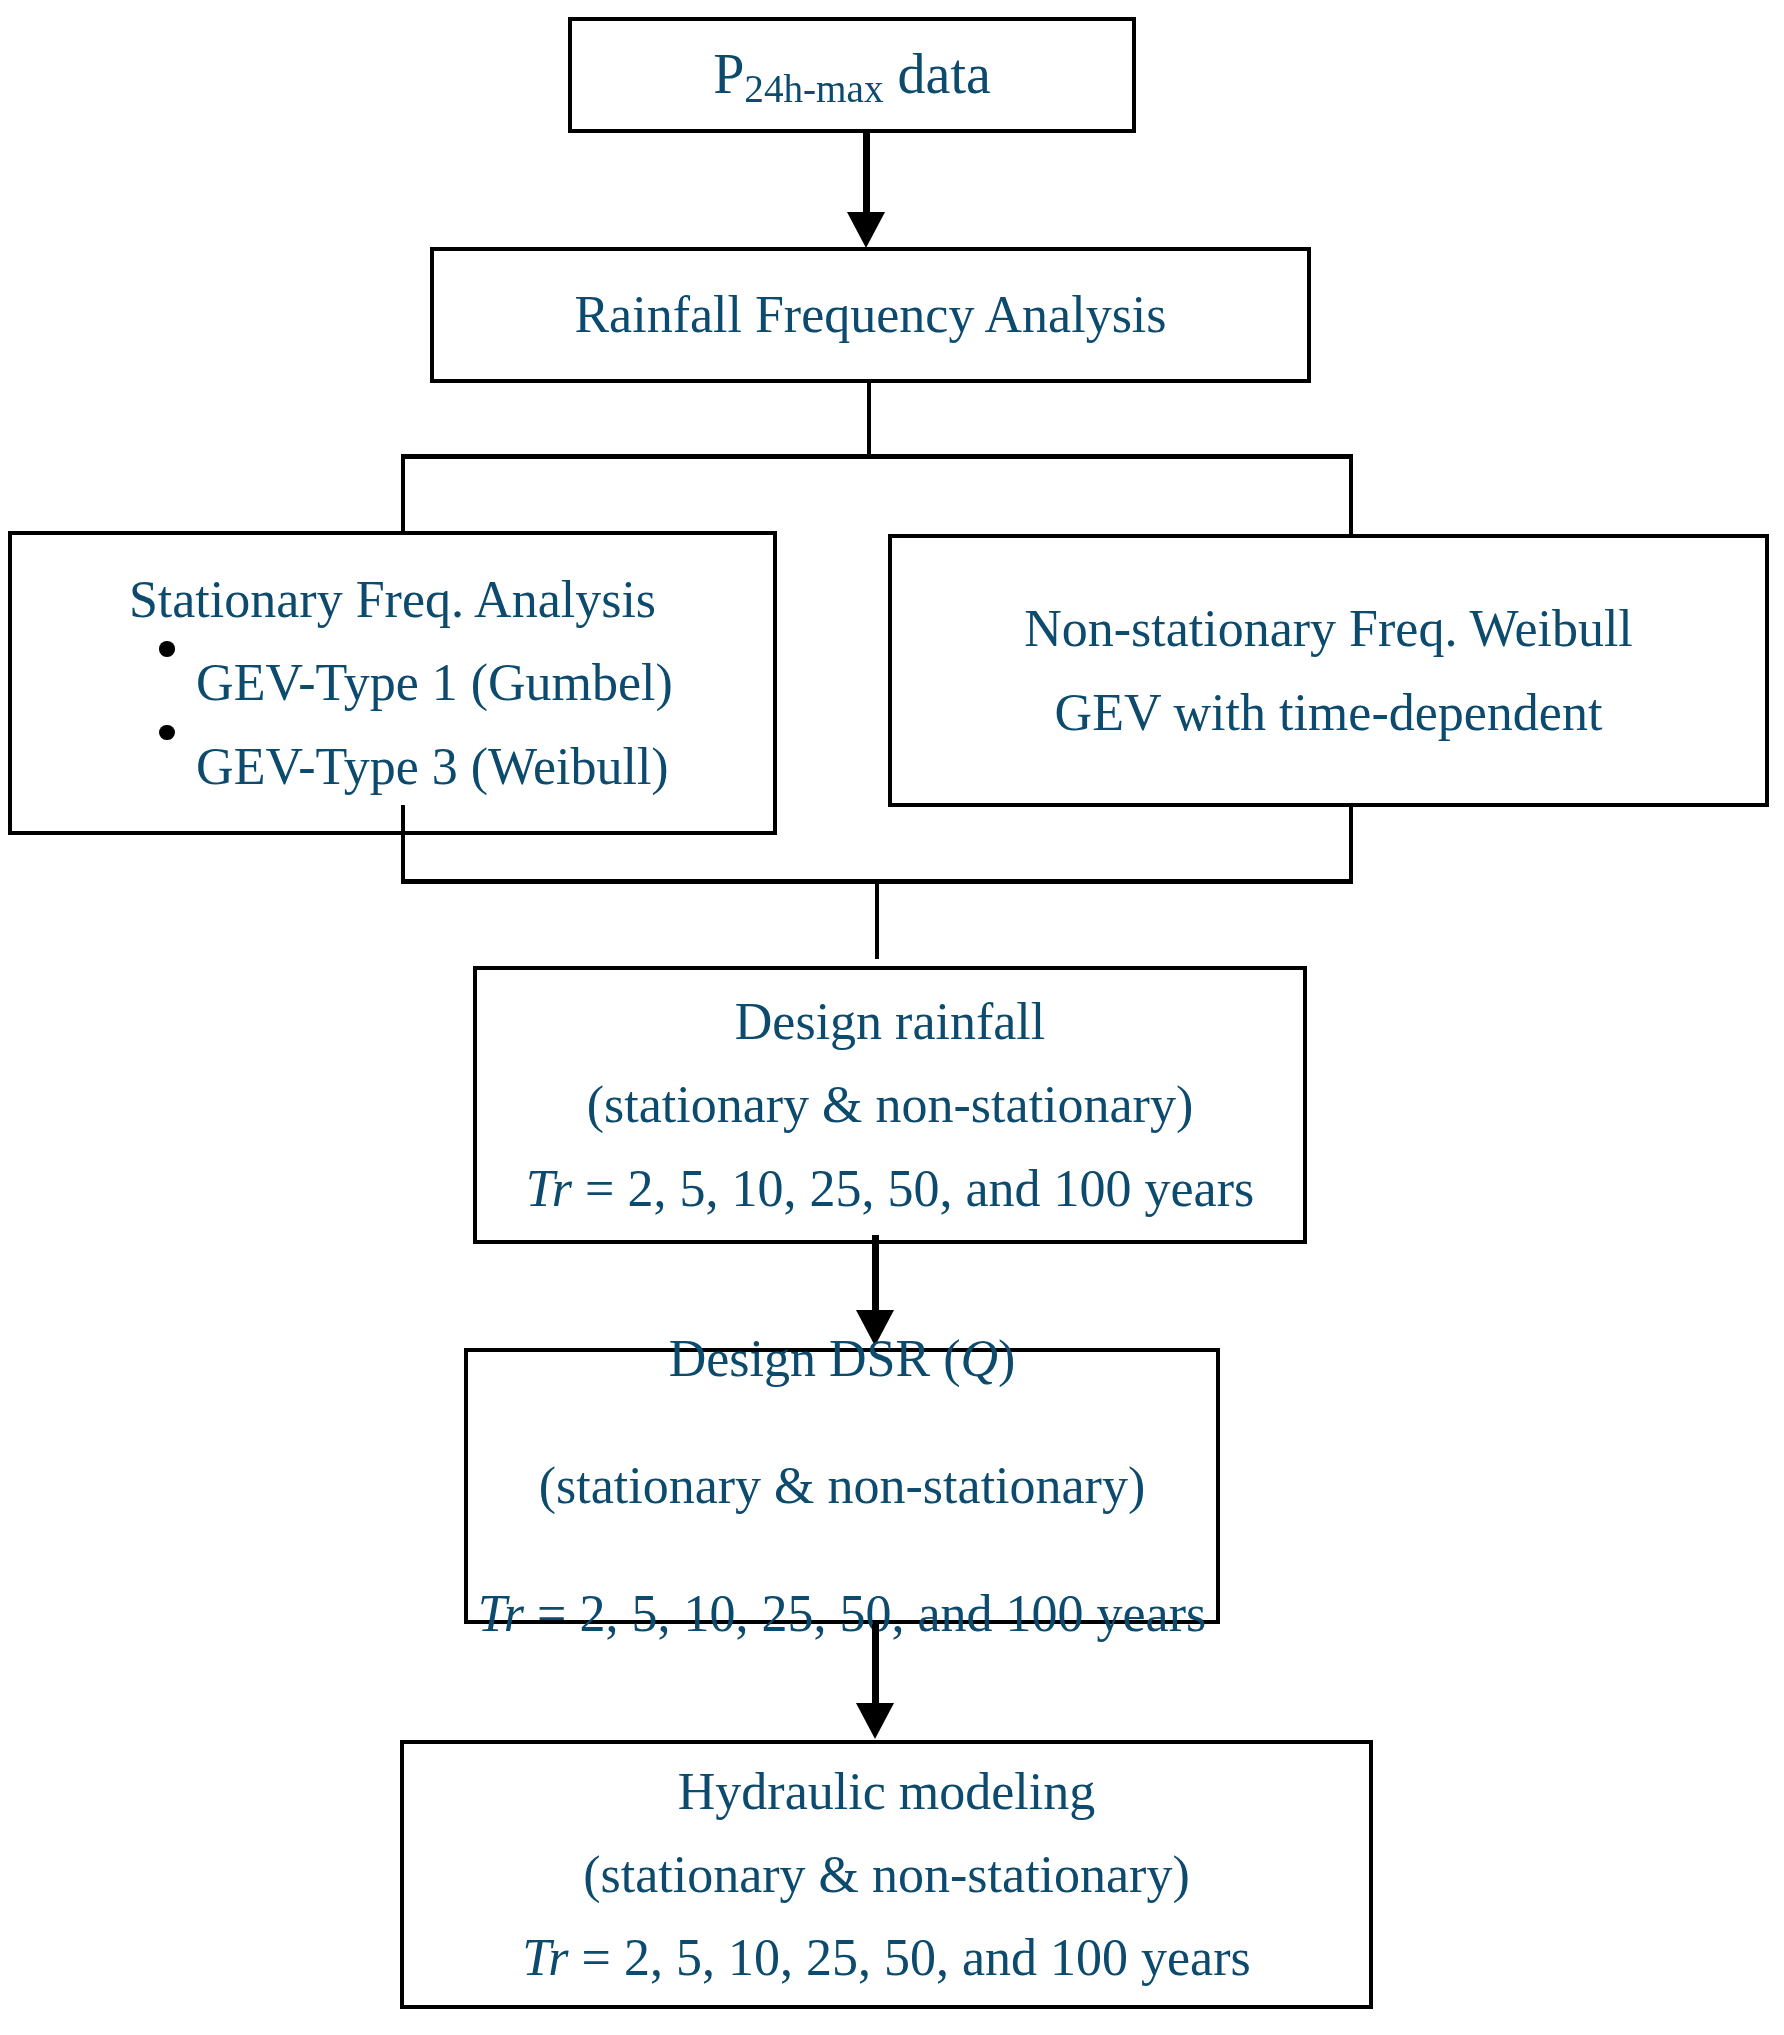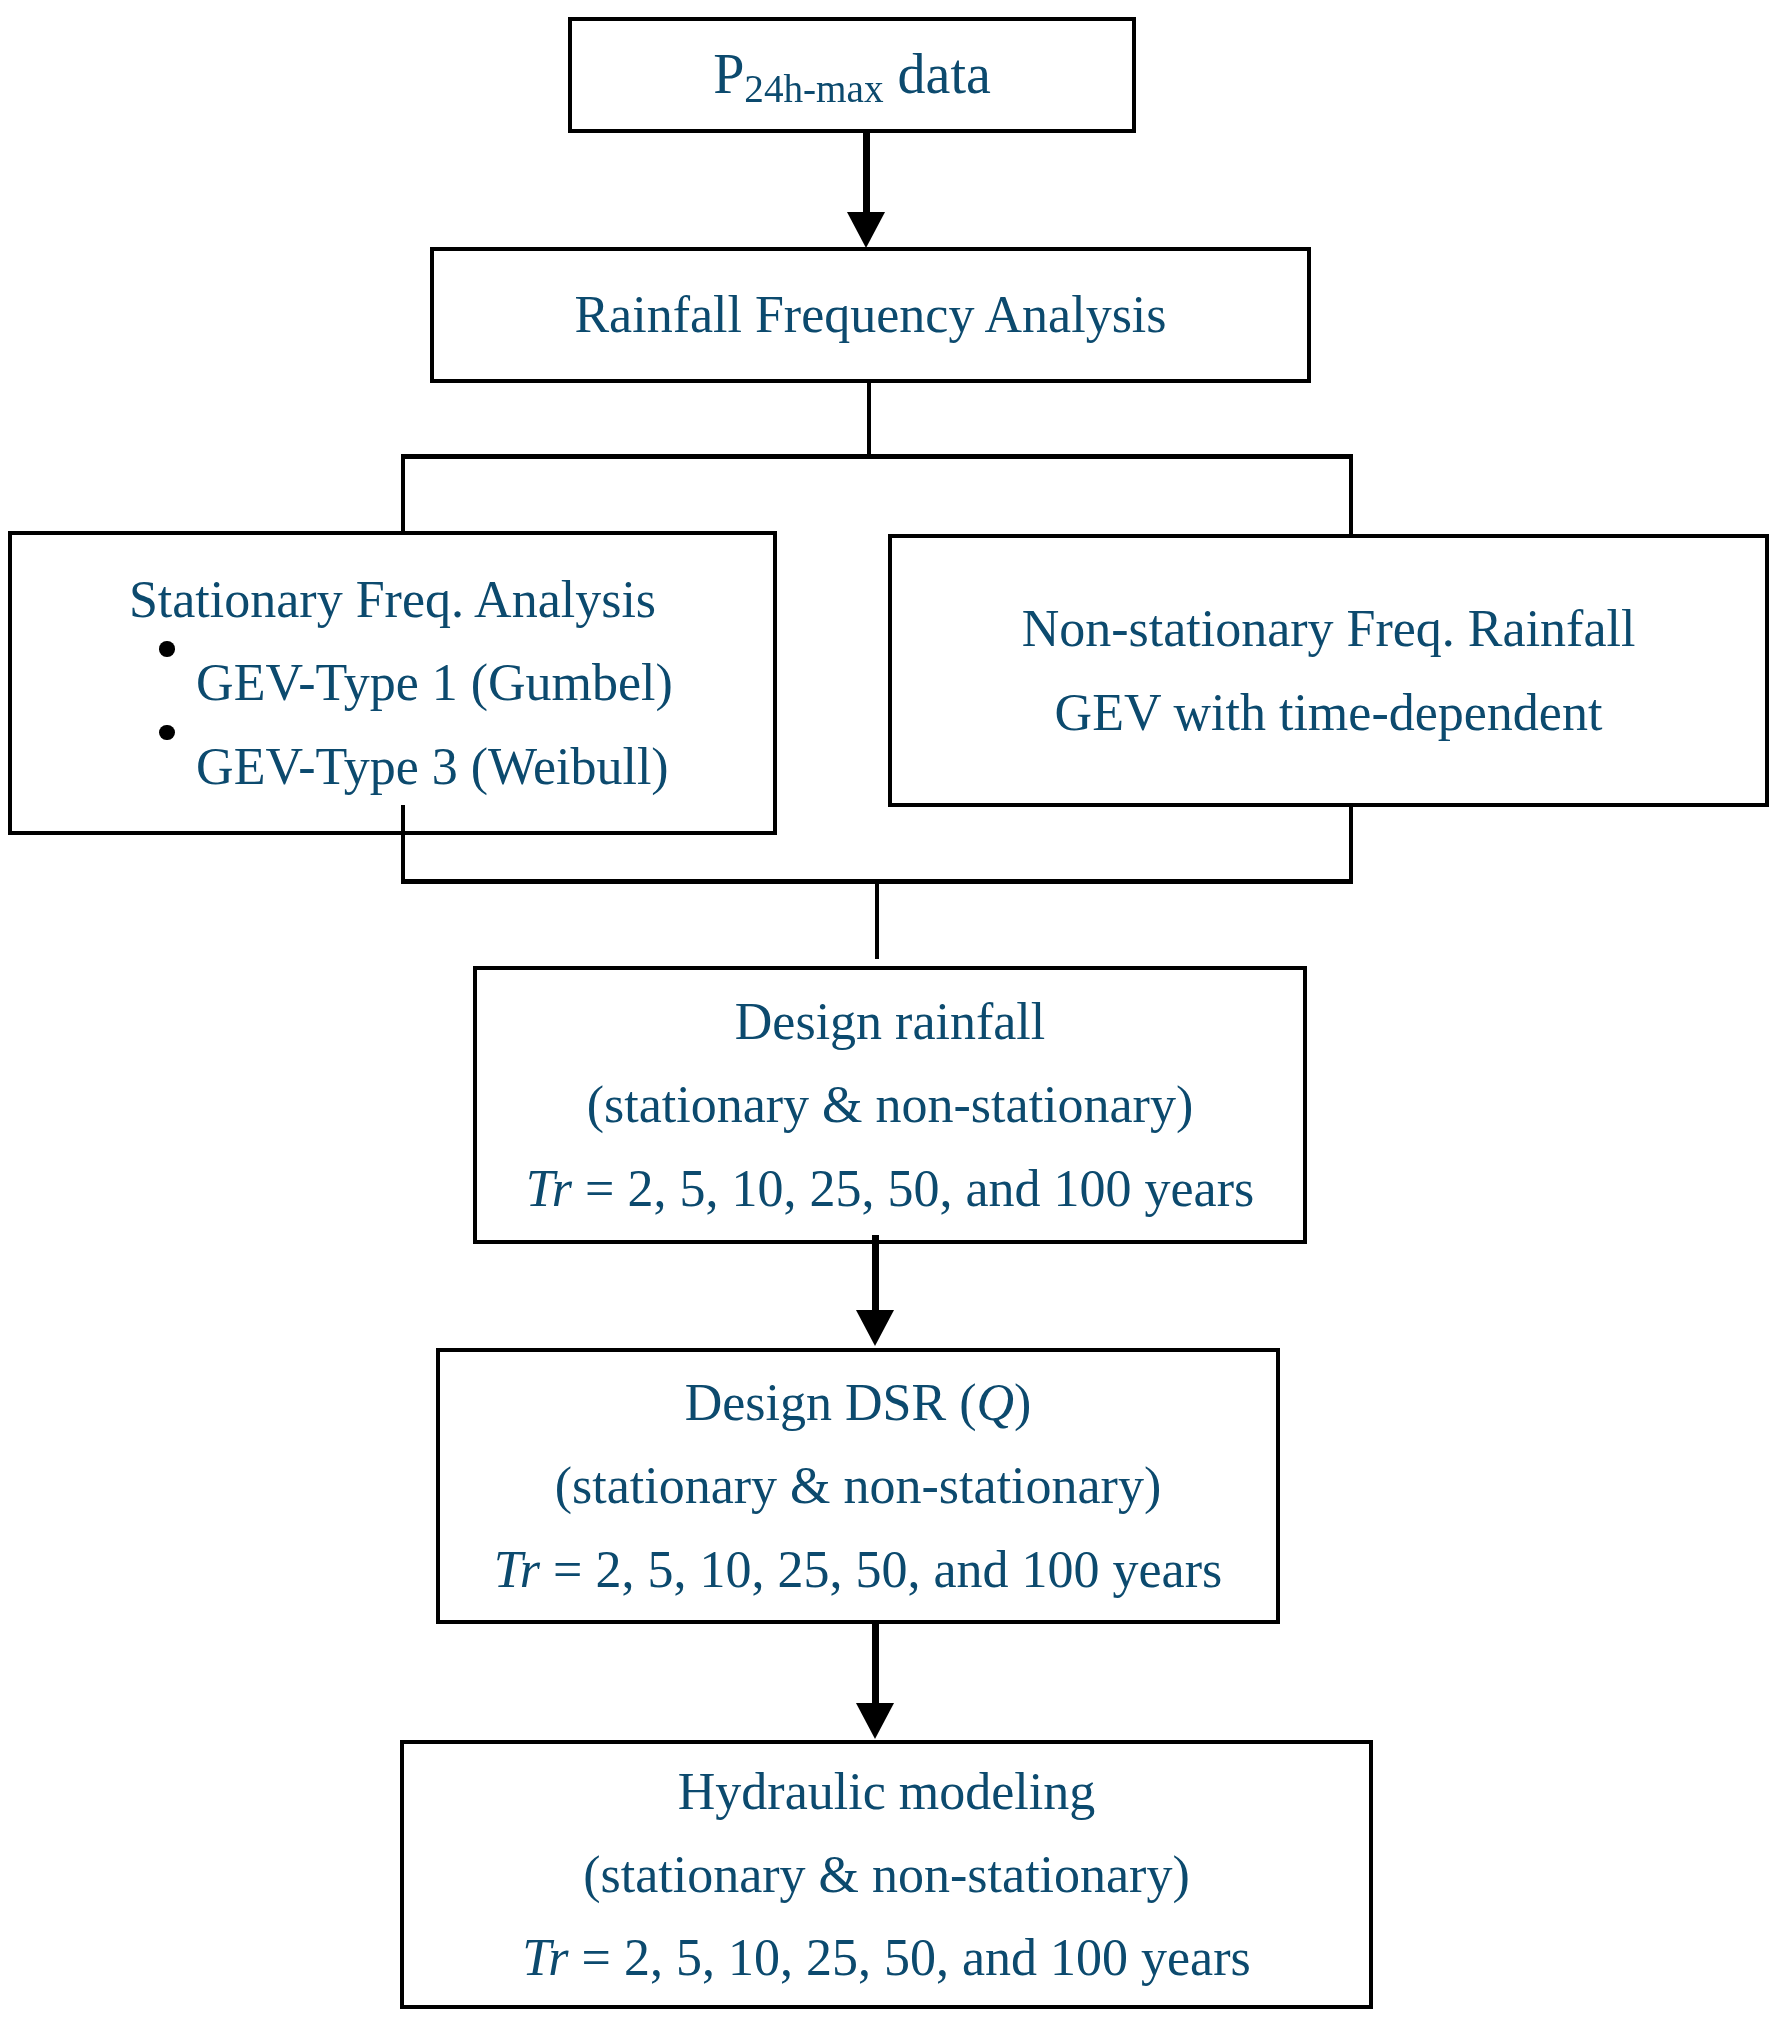--- a/index.html
+++ b/index.html
@@ -99,39 +99,39 @@
         <span class="line">GEV-Type 1 (Gumbel)</span>
       </li>
       <li>
         <span class="bullet-dot"></span>
         <span class="line">GEV-Type 3 (Weibull)</span>
       </li>
     </ul>
   </div>
 
   <div class="node" style="left:888px; top:534px; width:881px; height:273px;">
-    <div class="line">Non-stationary Freq. Rainfall</div>
+    <div class="line">Non-stationary Freq. Weibull</div>
     <div class="line">GEV with time-dependent</div>
   </div>
 
   <div class="vline" style="left:401px; top:805px; width:4px; height:77px;"></div>
   <div class="vline" style="left:1349px; top:807px; width:4px; height:75px;"></div>
   <div class="hline" style="left:401px; top:879px; width:952px; height:4.7px;"></div>
   <div class="vline" style="left:875px; top:884px; width:4px; height:75px;"></div>
 
   <div class="node" style="left:473px; top:966px; width:834px; height:278px;">
     <div class="line">Design rainfall</div>
     <div class="line">(stationary &amp; non-stationary)</div>
     <div class="line"><span class="it">Tr</span><span> = 2, 5, 10, 25, 50, and 100 years</span></div>
   </div>
 
   <div class="shaft" style="left:872px; top:1235px; width:6.7px; height:78px;"></div>
   <div class="arrowhead" style="left:856px; top:1310px;"></div>
 
-  <div class="node" style="left:436px; top:1348px; width:844px; height:276px;">
+  <div class="node" style="left:464px; top:1348px; width:756px; height:276px;gap:44px;">
     <div class="line"><span>Design DSR (</span><span class="it">Q</span><span>)</span></div>
     <div class="line">(stationary &amp; non-stationary)</div>
     <div class="line"><span class="it">Tr</span><span> = 2, 5, 10, 25, 50, and 100 years</span></div>
   </div>
 
   <div class="shaft" style="left:872px; top:1624px; width:6.7px; height:82px;"></div>
   <div class="arrowhead" style="left:856px; top:1703px;"></div>
 
   <div class="node" style="left:400px; top:1740px; width:973px; height:269px;">
     <div class="line">Hydraulic modeling</div>

